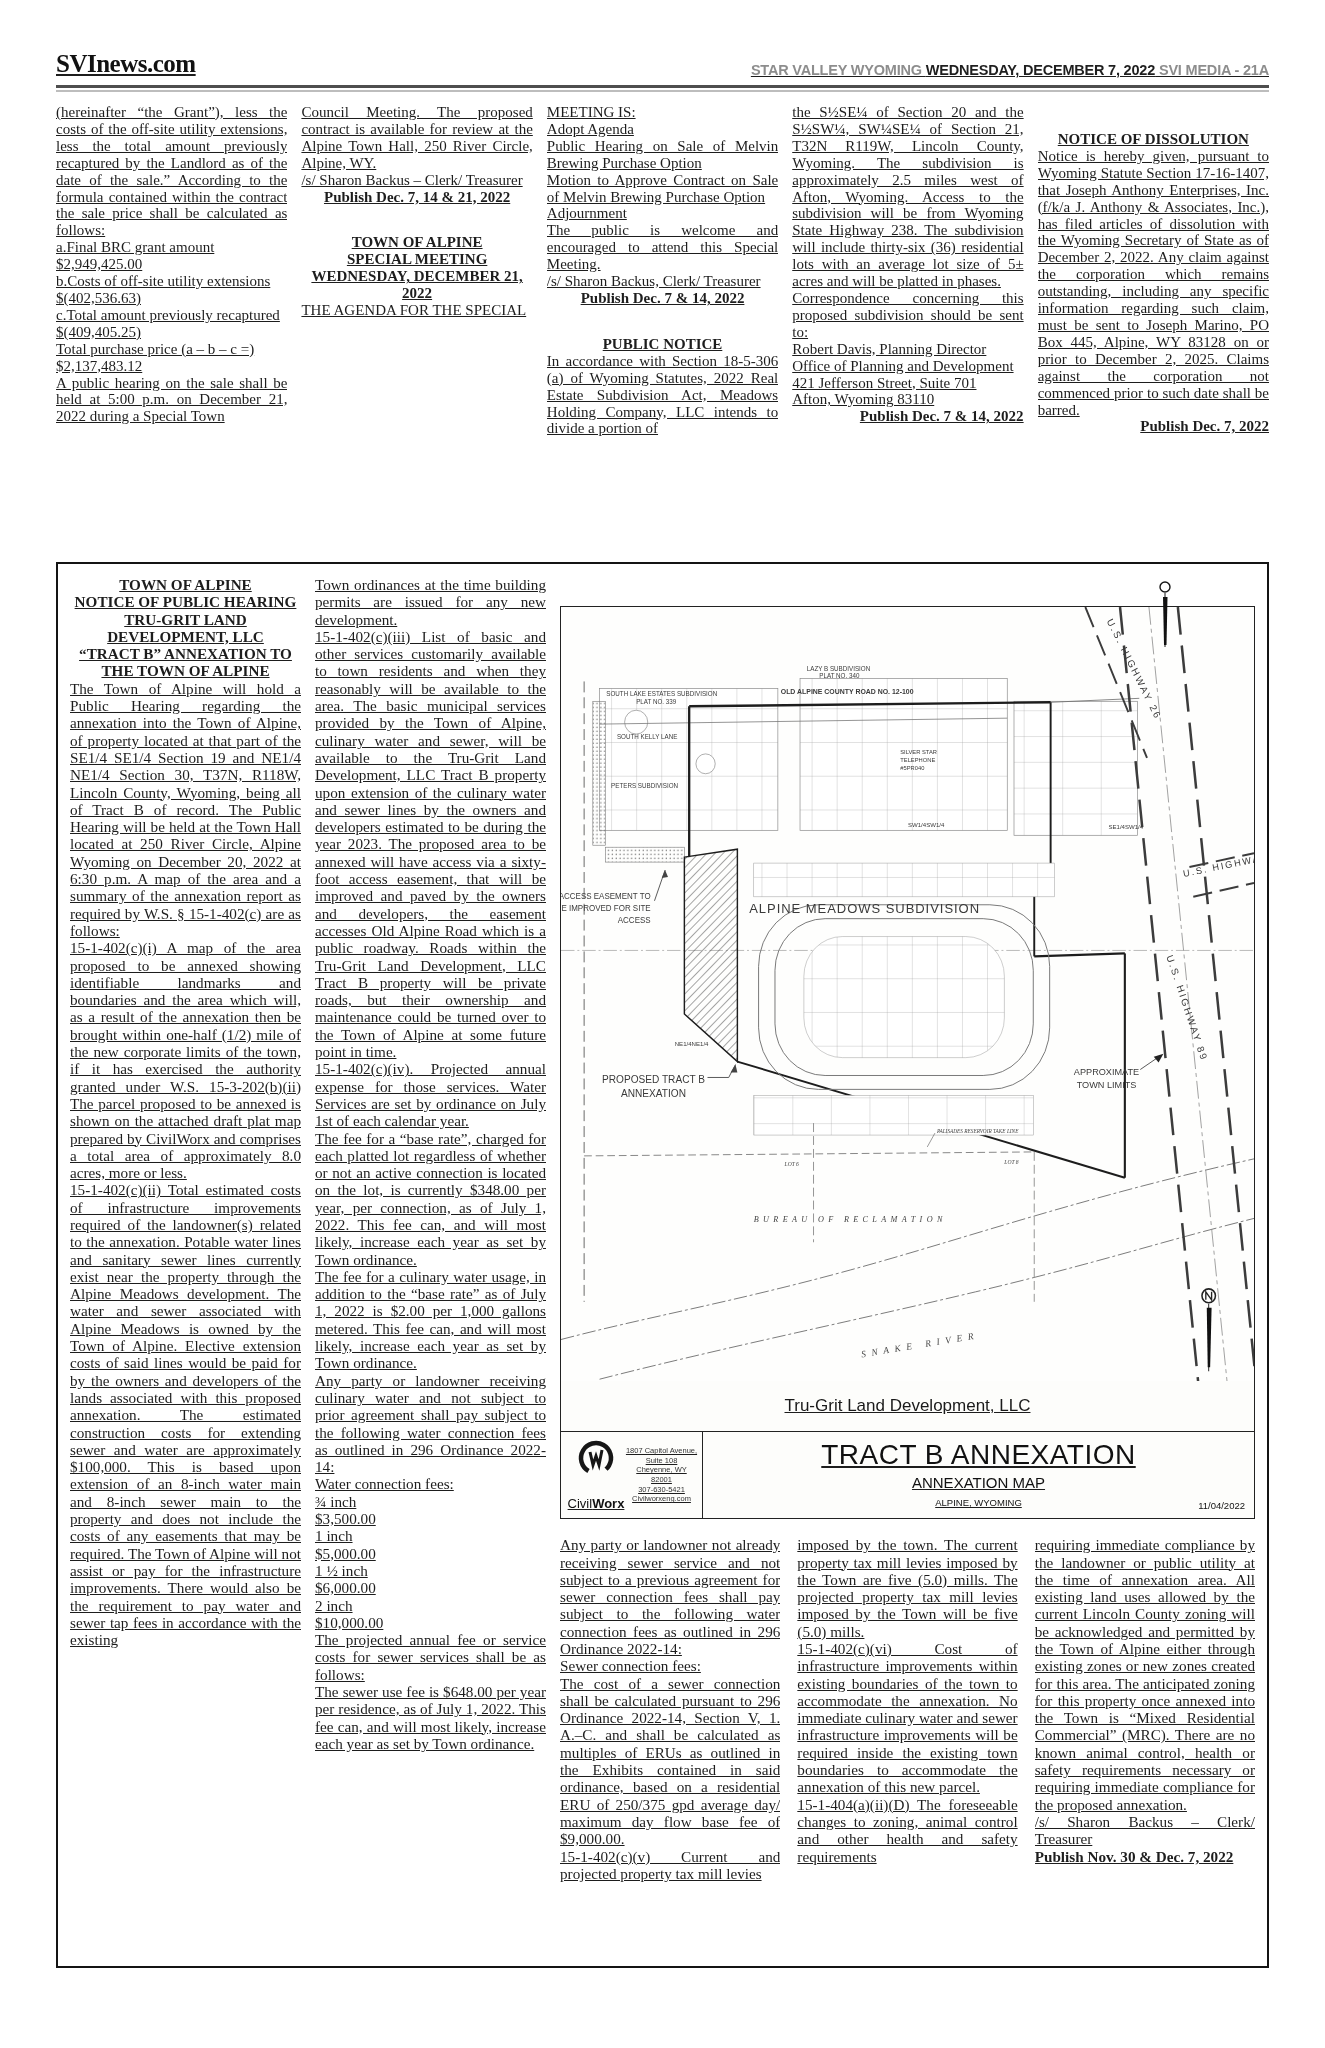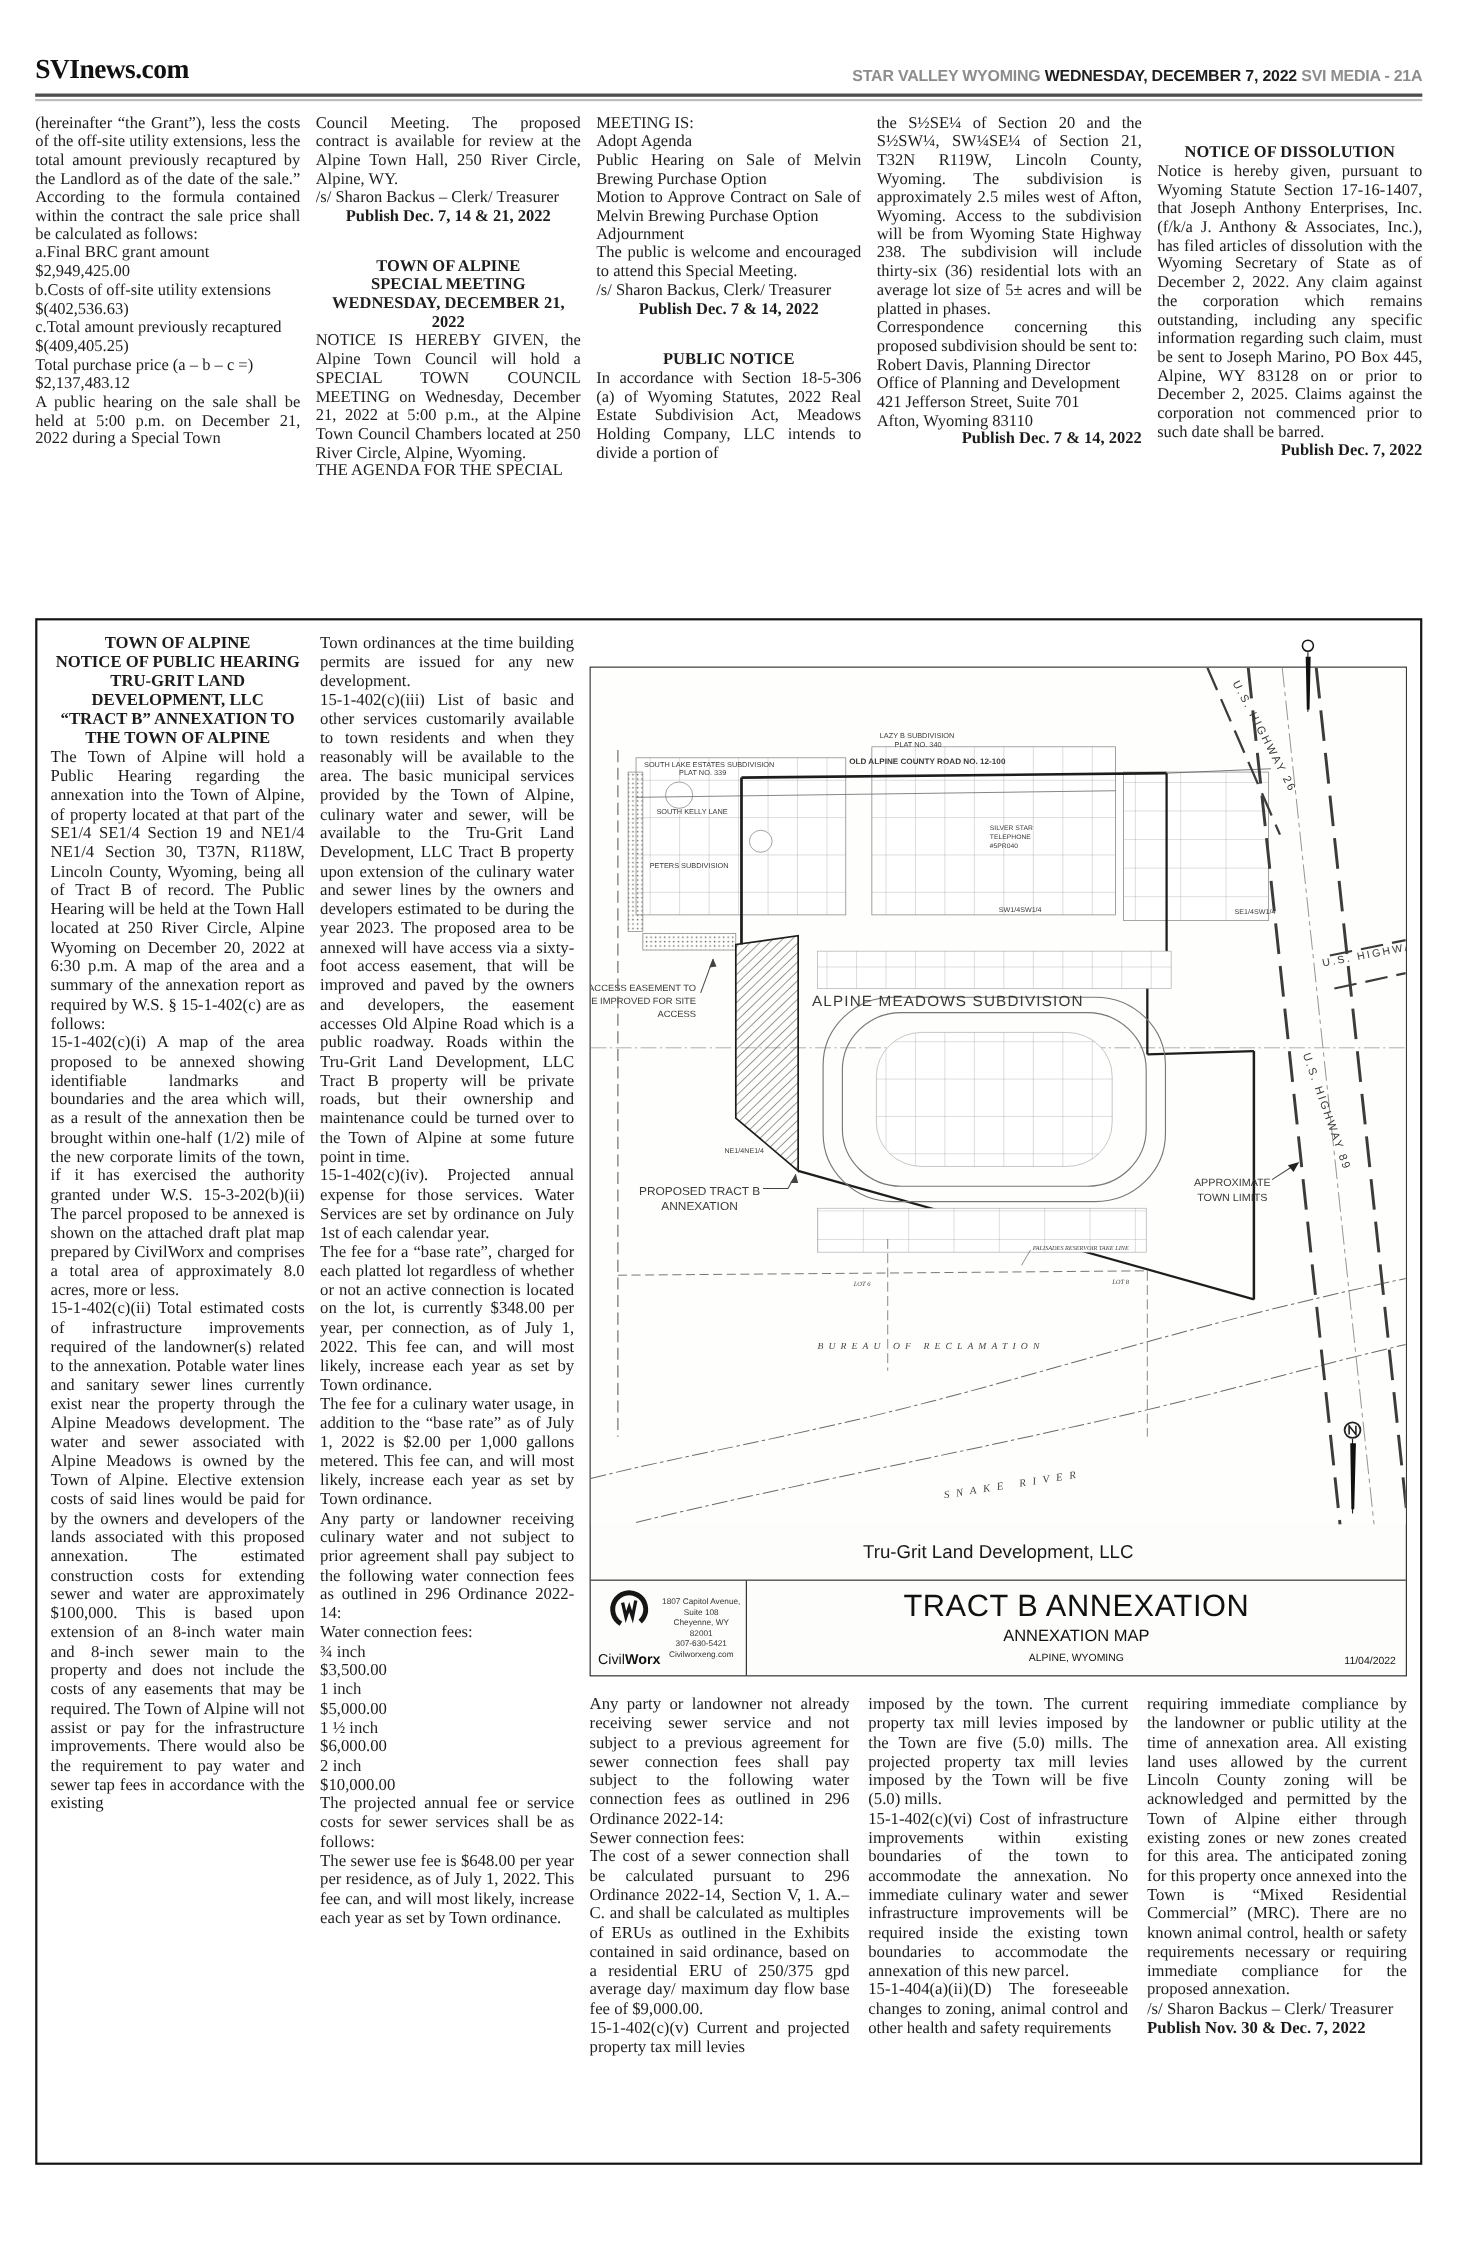--- a/index.html
+++ b/index.html
@@ -1,18 +1,18 @@
 <!DOCTYPE html>
 <html><head>
 <meta charset="utf-8">
 <style>
   html,body{margin:0;padding:0;background:#ffffff;}
   body{width:1325px;height:2048px;overflow:hidden;position:relative;
        font-family:"Liberation Serif",serif;color:#1d1d1d;}
-  .page{padding:0 32px;}
+  .page{padding:0 56px;text-decoration:underline;}
 
   
   .masthead{display:flex;justify-content:space-between;align-items:flex-end;padding-top:50px;}
   .site-name{font-size:25px;font-weight:700;letter-spacing:-0.5px;color:#111;}
   .issue-line{font-family:"Liberation Sans",sans-serif;font-size:14.5px;font-weight:700;
               color:#8d8d8d;letter-spacing:-0.2px;}
   .issue-line .dark{color:#1f1f1f;}
   .head-rules{margin-top:7px;border-top:3px solid #4e4e4e;}
   .head-rules::after{content:"";display:block;border-top:2px solid #bdbdbd;margin-top:2px;}
 
@@ -92,21 +92,20 @@
         <p class="para l">$2,137,483.12</p>
         <p class="para j">A public hearing on the sale shall be held at 5:00 p.m. on December 21, 2022 during a Special Town</p>
       </div>
     <div class="tcol">
         <p class="para j">Council Meeting.  The proposed contract is available for review at the Alpine Town Hall, 250 River Circle, Alpine, WY.</p>
         <p class="para j">/s/ Sharon Backus – Clerk/ Treasurer</p>
         <p class="para pc">Publish Dec. 7, 14 &amp; 21, 2022</p>
         <p class="para hc">TOWN OF ALPINE</p>
         <p class="para hc">SPECIAL MEETING</p>
         <p class="para hc">WEDNESDAY, DECEMBER 21, 2022</p>
-        <p class="para j">NOTICE IS HEREBY GIVEN, the Alpine Town Council will hold a SPECIAL TOWN COUNCIL MEETING on Wednesday, December 21, 2022 at 5:00 p.m., at the Alpine Town Council Chambers located at 250 River Circle, Alpine, Wyoming.</p>
         <p class="para l">THE AGENDA FOR THE SPECIAL</p>
       </div>
     <div class="tcol">
         <p class="para l">MEETING IS:</p>
         <p class="para l">Adopt Agenda</p>
         <p class="para j">Public Hearing on Sale of Melvin Brewing Purchase Option</p>
         <p class="para j">Motion to Approve Contract on Sale of Melvin Brewing Purchase Option</p>
         <p class="para l">Adjournment</p>
         <p class="para j">The public is welcome and encouraged to attend this Special Meeting.</p>
         <p class="para j">/s/ Sharon Backus, Clerk/ Treasurer</p>

